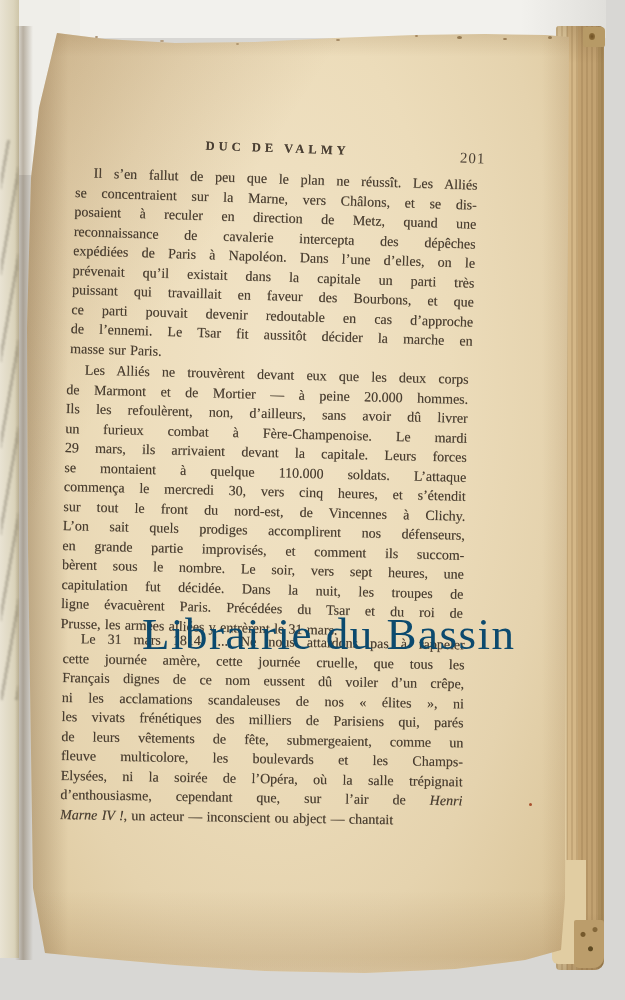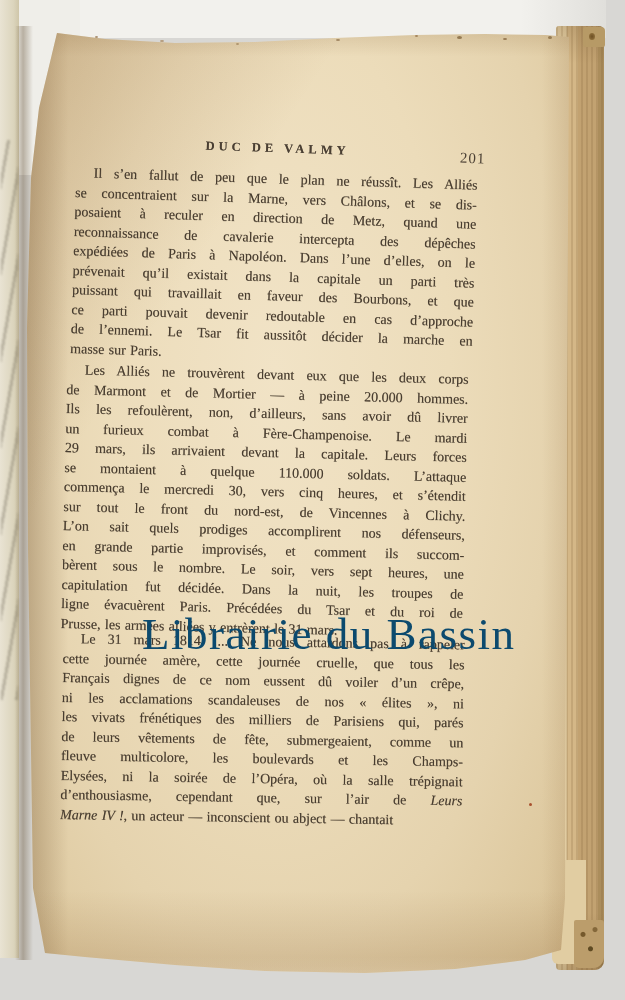--- a/index.html
+++ b/index.html
@@ -153,21 +153,21 @@
   <div class="para p3">
     <div class="line first">Le 31 mars 1814 !... Ne nous attardons pas à rappeler</div>
     <div class="line">cette journée amère, cette journée cruelle, que tous les</div>
     <div class="line">Français dignes de ce nom eussent dû voiler d’un crêpe,</div>
     <div class="line">ni les acclamations scandaleuses de nos « élites », ni</div>
     <div class="line">les vivats frénétiques des milliers de Parisiens qui, parés</div>
     <div class="line">de leurs vêtements de fête, submergeaient, comme un</div>
     <div class="line">fleuve multicolore, les boulevards et les Champs-</div>
     <div class="line">Elysées, ni la soirée de l’Opéra, où la salle trépignait</div>
     <div class="line">
-      <span>d’enthousiasme, cependant que, sur l’air de </span><span class="it">Leurs</span>
+      <span>d’enthousiasme, cependant que, sur l’air de </span><span class="it">Henri</span>
     </div>
     <div class="line last">
       <span class="it">Marne IV !</span><span>, un acteur — inconscient ou abject — chantait</span>
     </div>
   </div>
 
   <div class="speck-red"></div>
 
   <div class="watermark">Librairie du Bassin</div>
 

